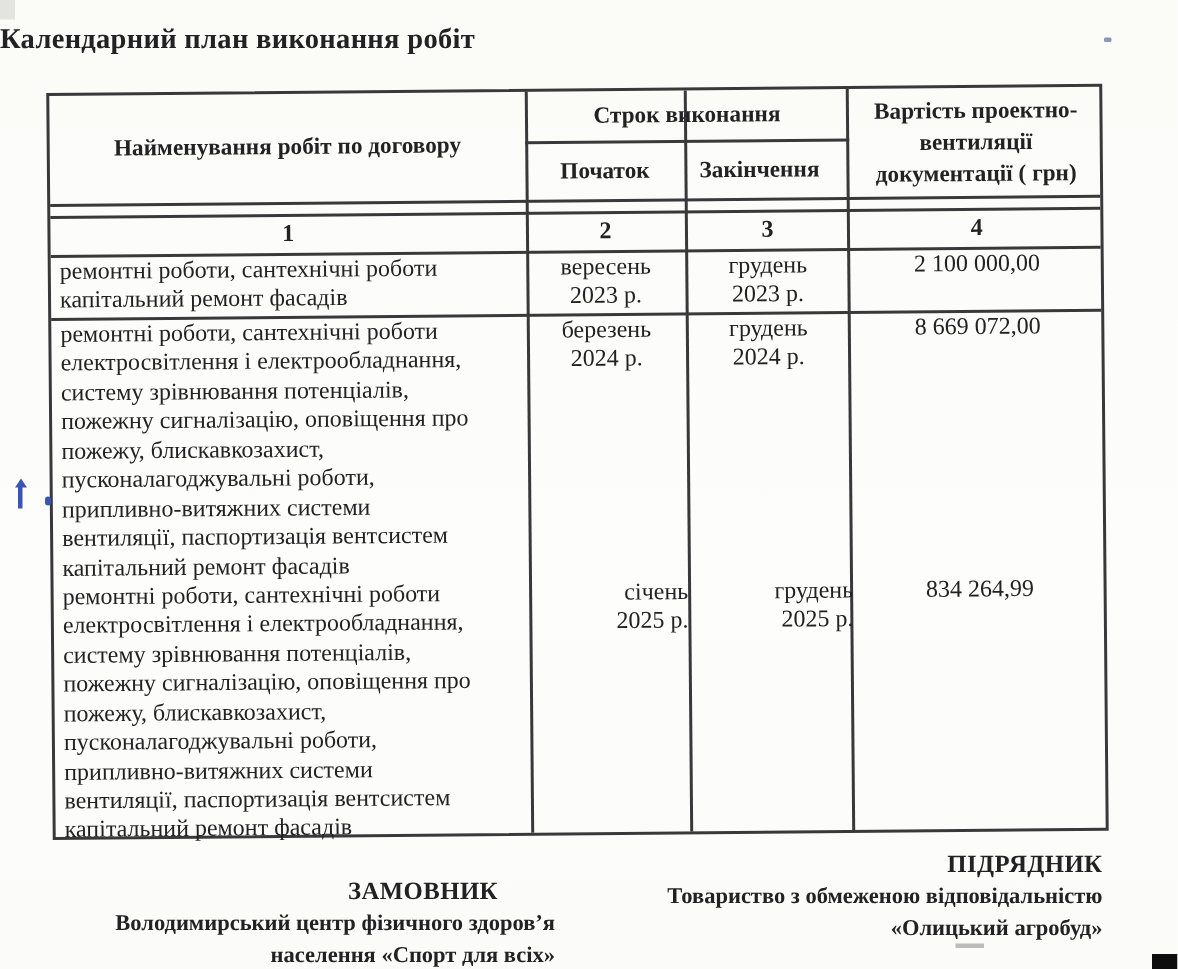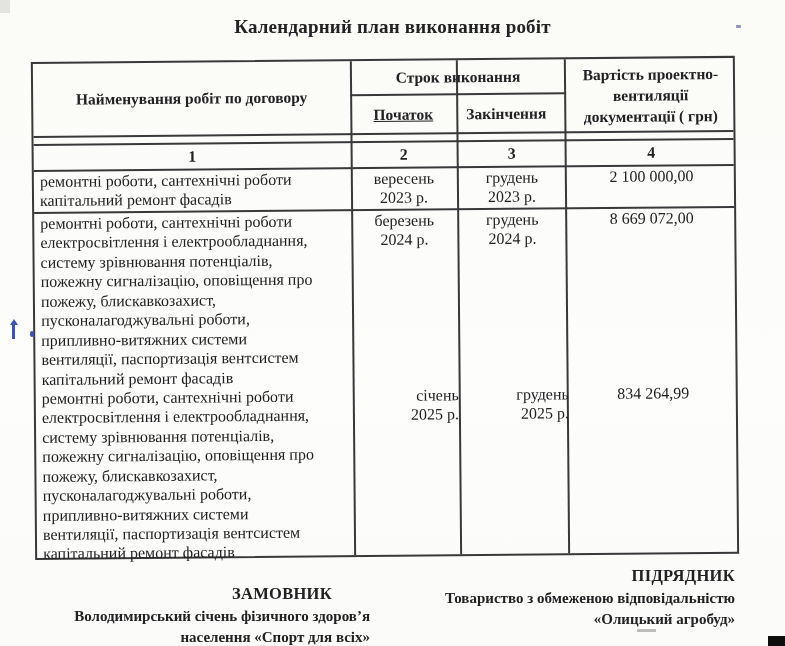--- a/index.html
+++ b/index.html
@@ -12,21 +12,21 @@
   body{
     width:785px;height:646px;overflow:hidden;
     background:linear-gradient(180deg,#fbfbf8 0%, #fdfdfc 60%, #fbfbf9 100%);
     font-family:"Liberation Serif","DejaVu Serif",serif;
     color:var(--ink);
   }
   .page{position:relative;width:785px;height:646px;}
 
   .doc-title{
     position:absolute;left:0;top:16px;width:785px;
-    text-align:center;font-size:19px;font-weight:700;letter-spacing:.2px;
+    font-size:19px;font-weight:700;letter-spacing:.2px;
   }
 
   
   .table{
     position:absolute;left:33px;top:62px;width:704px;height:498px;
     border:2px solid var(--border);
     transform:rotate(-0.5deg);transform-origin:0 50%;
     box-sizing:border-box;
     font-size:16px;
   }
@@ -39,21 +39,21 @@
   .h-head2{top:80px;left:0;right:0;}
   .h-nums{top:106px;left:0;right:0;}
   .h-row1{top:148px;left:0;right:0;}
 
   .cell{position:absolute;box-sizing:border-box;}
   .center{display:flex;align-items:center;justify-content:center;text-align:center;}
   .bold{font-weight:700;}
 
   .c-name-h{left:0;top:0;width:317px;height:72px;font-size:15.5px;}
   .c-term-h{left:317px;top:0;width:216px;height:33px;font-size:15.5px;}
-  .c-start-h{left:317px;top:35px;width:106px;height:37px;font-size:15.5px;text-decoration:underline;}
+  .c-start-h{left:317px;top:35px;width:106px;height:37px;font-size:15.5px;}
   .c-end-h{left:423px;top:35px;width:100px;height:37px;font-size:15.5px;}
   .c-cost-h{left:533px;top:0;width:169px;height:72px;font-size:15.5px;line-height:21px;
             display:flex;flex-direction:column;align-items:center;justify-content:center;text-align:center;}
 
   .n1{left:0;top:82px;width:317px;height:24px;}
   .n2{left:317px;top:82px;width:106px;height:24px;}
   .n3{left:423px;top:82px;width:110px;height:24px;}
   .n4{left:533px;top:82px;width:169px;height:24px;}
   .numcell{font-weight:700;display:flex;align-items:center;justify-content:center;}
 
@@ -182,21 +182,21 @@
     </div>
 
     <div class="cell r2-c4">
       <div class="cost1">8 669 072,00</div>
       <div class="cost2">834 264,99</div>
     </div>
   </div>
 
   <div class="f-block f-left">
     <div class="f-role">ЗАМОВНИК</div>
-    <div class="f-name">Володимирський січень фізичного здоров’я</div>
+    <div class="f-name">Володимирський центр фізичного здоров’я</div>
     <div class="f-name">населення «Спорт для всіх»</div>
   </div>
   <div class="f-block f-right">
     <div class="f-role">ПІДРЯДНИК</div>
     <div class="f-name">Товариство з обмеженою відповідальністю</div>
     <div class="f-name">«Олицький агробуд»</div>
   </div>
 
   <div class="corner-shade"></div>
   <div class="speck"></div>

